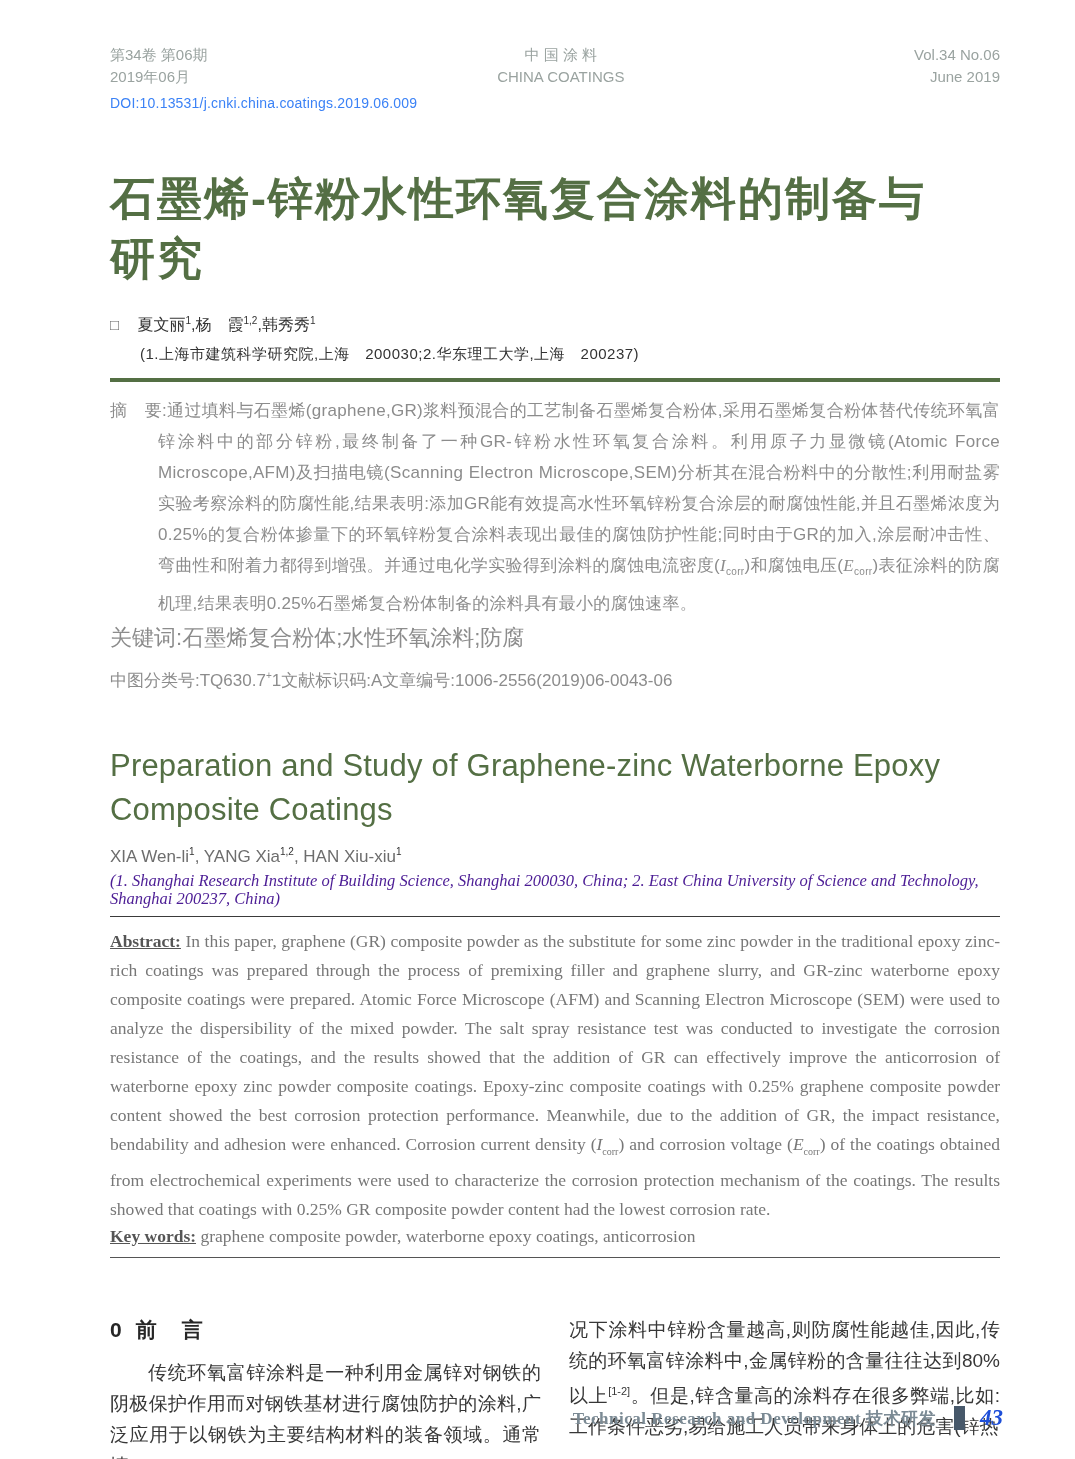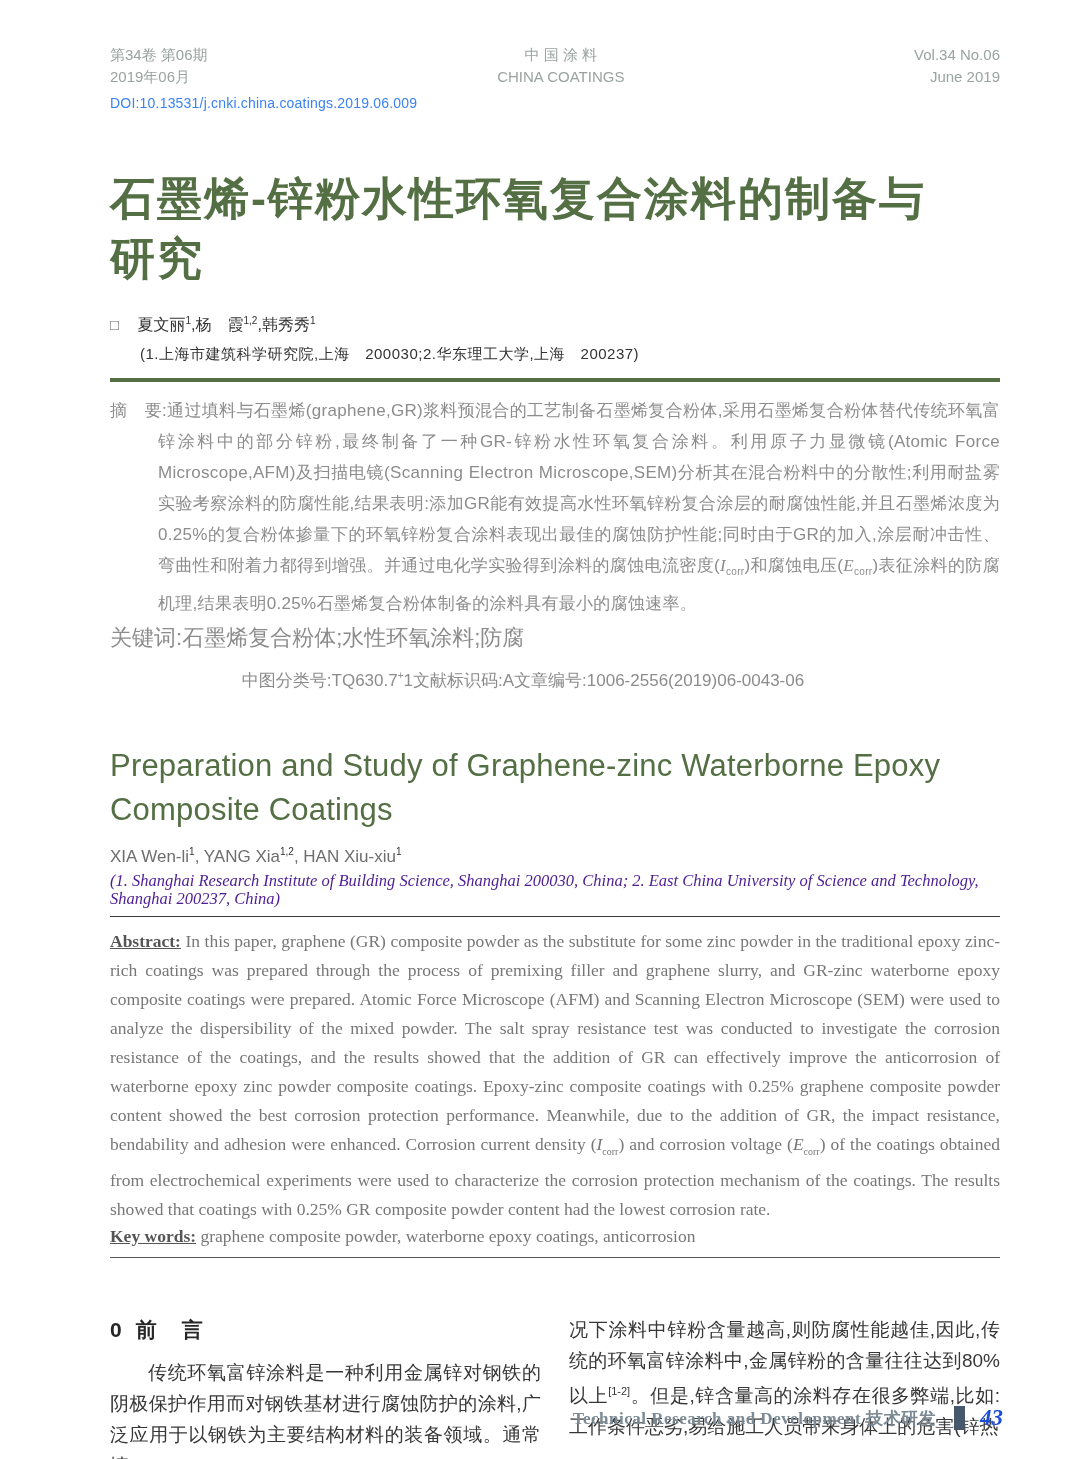--- a/index.html
+++ b/index.html
@@ -61,21 +61,21 @@
   .var { font-family: "Liberation Serif", serif; font-style: italic; }
   .vsub { font-size: 10px; vertical-align: sub; font-style: normal; }
   .keywords-cn { margin-top: 4px; font-size: 22px; color: #8c8c8c; }
 
   .meta-row {
     display: flex;
     margin-top: 16px;
     font-size: 17px;
     color: #8c8c8c;
     padding-right: 64px;
-    justify-content: center;
+    justify-content: flex-start;
   }
   sup.clc { font-size: 10px; }
 
   
   .title-en {
     margin-top: 52px;
     max-width: 880px;
     font-size: 31px;
     font-weight: normal;
     line-height: 44px;

